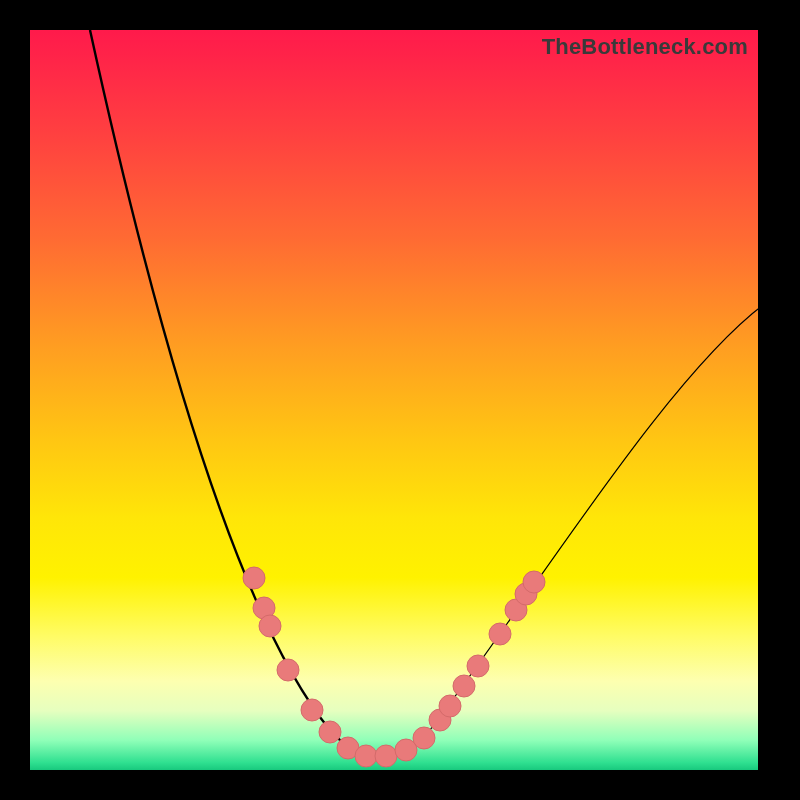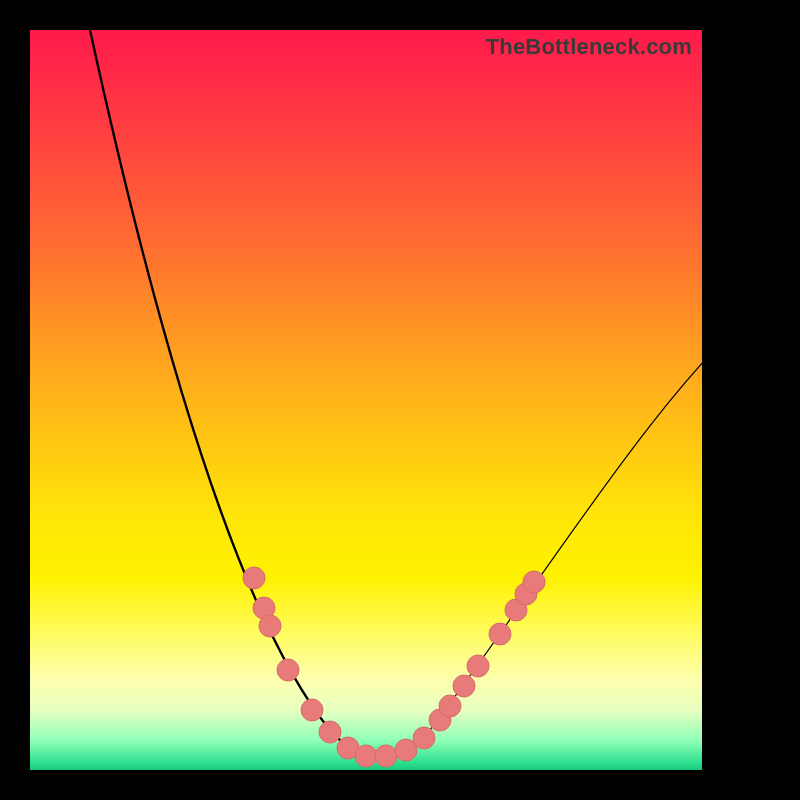--- a/index.html
+++ b/index.html
@@ -8,21 +8,21 @@
     width: 800px;
     height: 800px;
     background: #000;
     overflow: hidden;
     font-family: Arial, Helvetica, sans-serif;
   }
   .frame {
     position: absolute;
     left: 30px;
     top: 30px;
-    width: 672px;
+    width: 728px;
     height: 740px;
     background: linear-gradient(to bottom,
       #ff1a4b 0%,
       #ff2a47 6%,
       #ff4040 14%,
       #ff6a33 28%,
       #ff9b22 42%,
       #ffc812 56%,
       #ffe608 66%,
       #fff200 74%,

